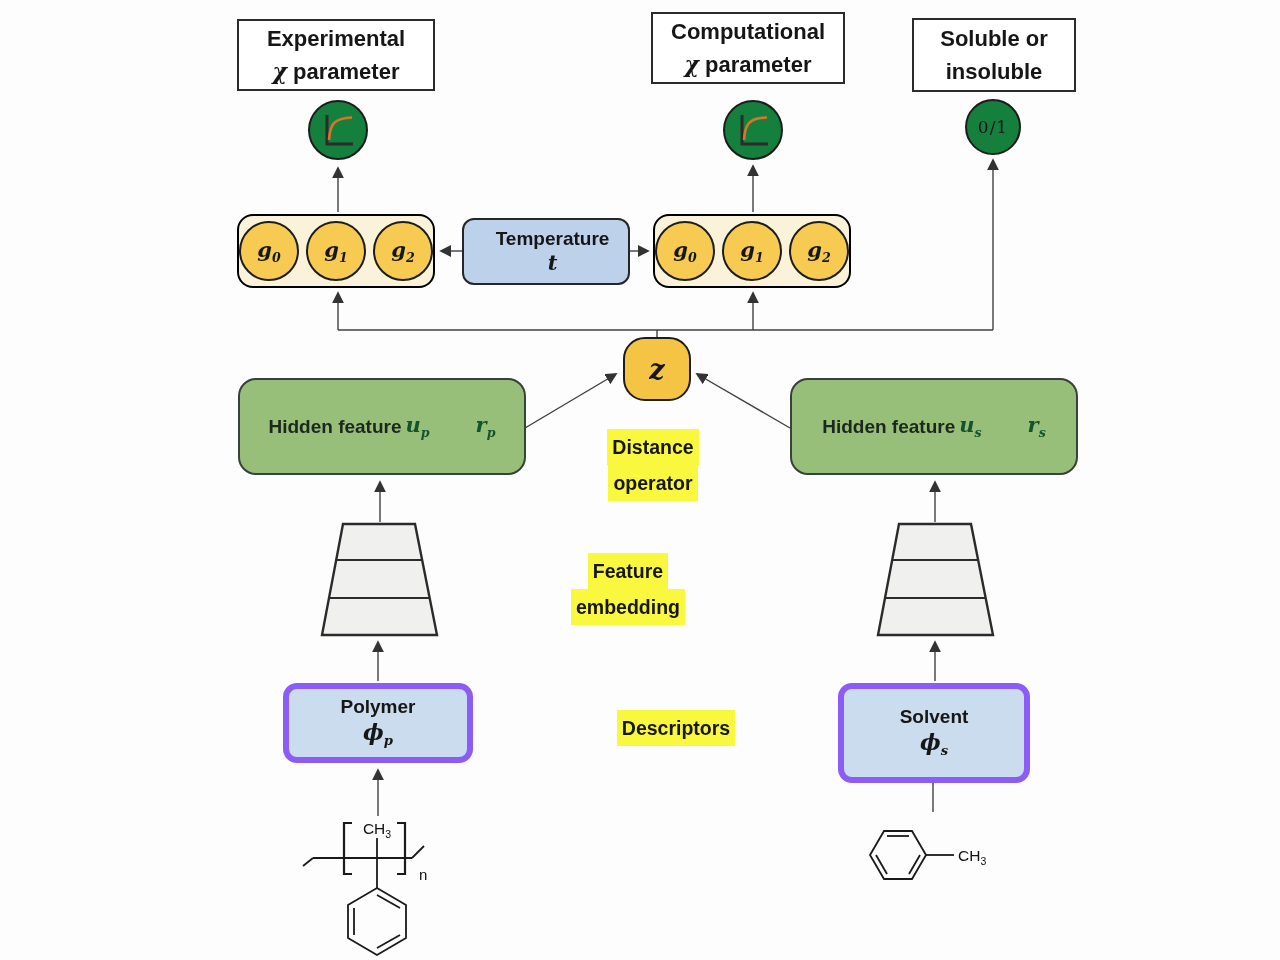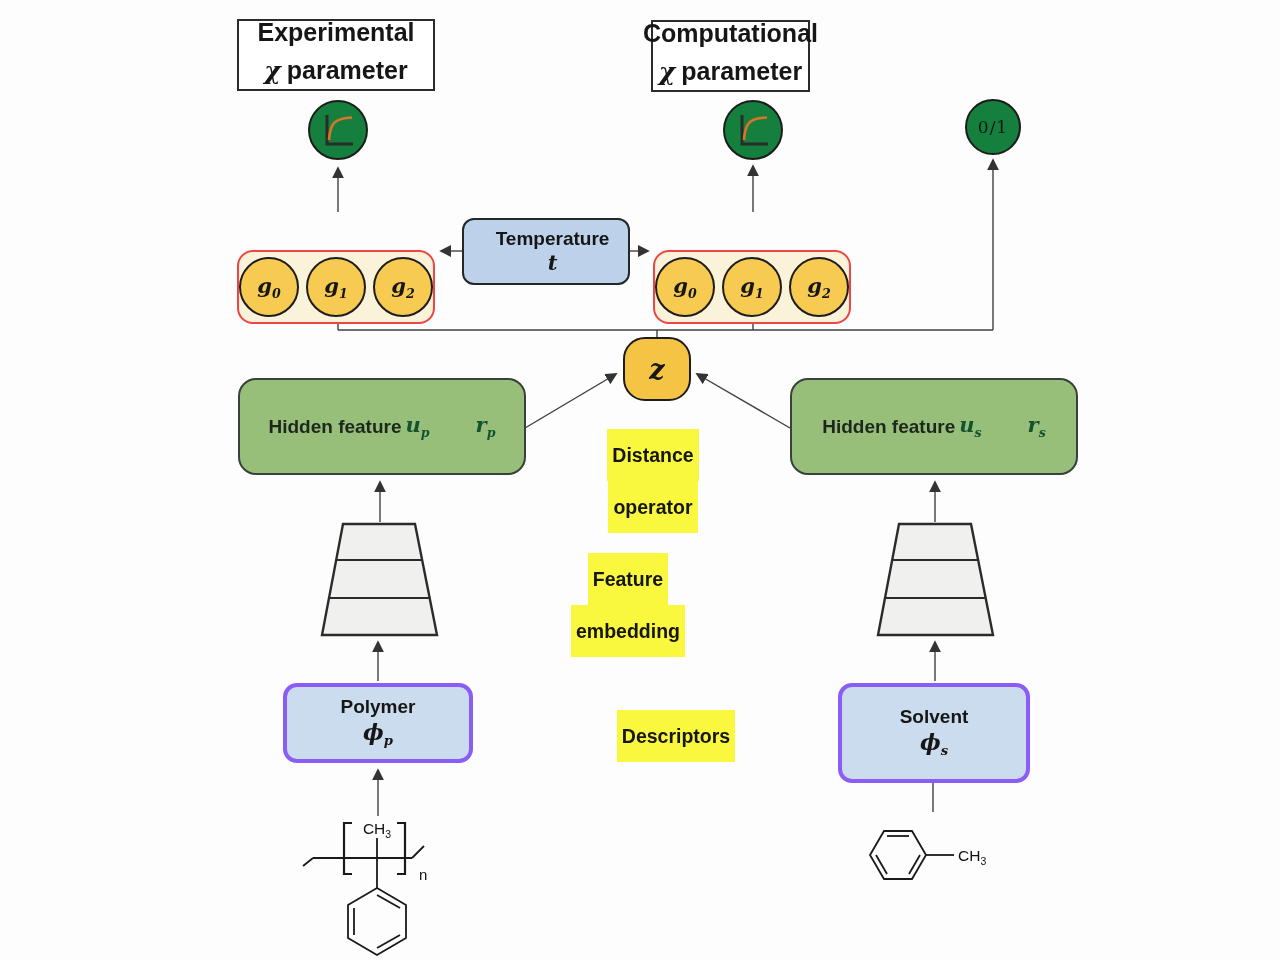--- a/index.html
+++ b/index.html
@@ -2,55 +2,55 @@
 <html><head>
 <meta charset="utf-8">
 <style>
   html,body{margin:0;padding:0;background:#ffffff;}
   .canvas{position:relative;width:1280px;height:960px;background:#fdfdfd;
           font-family:"Liberation Sans",sans-serif;color:#161616;overflow:hidden;}
   svg.layer{position:absolute;left:0;top:0;width:1280px;height:960px;}
   .abs{position:absolute;box-sizing:border-box;}
 
   .outbox{background:#ffffff;border:2px solid #2b2b2b;display:flex;flex-direction:column;
-          align-items:center;justify-content:flex-end;font-weight:700;font-size:25px;
+          align-items:center;justify-content:center;font-weight:700;font-size:22px;
           line-height:1.5;text-align:center;}
   .circle{border:2px solid #1c1c1c;border-radius:50%;background:#15803d;
           display:flex;align-items:center;justify-content:center;}
   .binary{font-family:"DejaVu Serif",serif;font-size:17px;font-weight:400;letter-spacing:1px;}
 
-  .gbox{background:#FAF3D9;border:2px solid #ef4444;border-radius:16px;
-        display:flex;align-items:center;justify-content:center;gap:7px;margin-top:36px;}
+  .gbox{background:#FAF3D9;border:2px solid #000000;border-radius:16px;
+        display:flex;align-items:center;justify-content:center;gap:7px;}
   .gcirc{width:56px;height:56px;border-radius:50%;background:#F7CA52;border:2px solid #1c1c1c;
          display:flex;align-items:center;justify-content:center;}
   .math{font-family:"DejaVu Serif",serif;font-style:italic;font-weight:700;}
   .math sub{font-size:0.6em;font-style:italic;}
   .gcirc .math{font-size:21px;}
 
   .bluebox{background:#BDD1EA;border:2px solid #23272c;border-radius:12px;display:flex;
            flex-direction:column;align-items:center;justify-content:center;
            font-weight:700;font-size:19px;line-height:1.25;}
   .bluebox .math{font-size:21px;}
 
   .znode{background:#F6C445;border:2.5px solid #1c1c1c;border-radius:22px;
          display:flex;align-items:center;justify-content:center;}
   .znode .math{font-size:27px;}
 
   .greenbox{background:#97BF79;border:2px solid #38413a;border-radius:18px;display:flex;
             flex-direction:row;align-items:center;justify-content:center;gap:4px;
             font-weight:700;font-size:19px;color:#1d271d;}
   .symrow{display:flex;gap:46px;font-size:21px;color:#14532d;}
 
-  .descbox{background:#CBDCEE;border:4px solid #8b5cf6;border-radius:14px;display:flex;
+  .descbox{background:#CBDCEE;border:6px solid #8b5cf6;border-radius:14px;display:flex;
            flex-direction:column;align-items:center;justify-content:center;
            font-weight:700;font-size:19px;line-height:1.2;}
   .descbox .math{font-size:22px;}
 
   .hlwrap{text-align:center;line-height:28px;}
-  .hl{background:#F9F83E;padding:12px 5px;font-weight:700;font-size:19.5px;display:inline-block;}
+  .hl{background:#F9F83E;padding:4px 5px;font-weight:700;font-size:19.5px;display:inline-block;}
 
   .chi{margin-right:6px;}
 </style>
 </head>
 <body>
 
 <div class="canvas">
 
   <svg class="layer">
     <defs>
@@ -118,23 +118,27 @@
       <line x1="909" y1="874" x2="920" y2="855"></line>
       <line x1="926" y1="855" x2="954" y2="855"></line>
     </g>
     <text x="958" y="861" font-family="Liberation Sans, sans-serif" font-size="15.5" fill="#111"><tspan>CH</tspan><tspan dy="4" font-size="10.5">3</tspan></text>
   </svg>
 
   <div class="abs outbox" style="left:237px;top:19px;width:198px;height:72px;">
     <div>Experimental</div>
     <div><span class="math chi">χ</span><span>parameter</span></div>
   </div>
-  <div class="abs outbox" style="left:651px;top:20px;width:159px;height:72px;">
+  <div class="abs outbox" style="left:651px;top:12px;width:194px;height:72px;">
     <div>Computational</div>
     <div><span class="math chi">χ</span><span>parameter</span></div>
+  </div>
+  <div class="abs outbox" style="left:912px;top:18px;width:164px;height:74px;">
+    <div>Soluble or</div>
+    <div>insoluble</div>
   </div>
 
   <div class="abs circle" style="left:308px;top:100px;width:60px;height:60px;">
     <svg width="52" height="52" viewBox="0 0 52 52">
       <path d="M15,11 L15,40 L41,40" stroke="#2b2b2b" stroke-width="3" fill="none"></path>
       <path d="M17,36 C18,20 22,14 40,13.5" stroke="#D9742B" stroke-width="2.6" fill="none"></path>
     </svg>
   </div>
   <div class="abs circle" style="left:723px;top:100px;width:60px;height:60px;">
     <svg width="52" height="52" viewBox="0 0 52 52">

